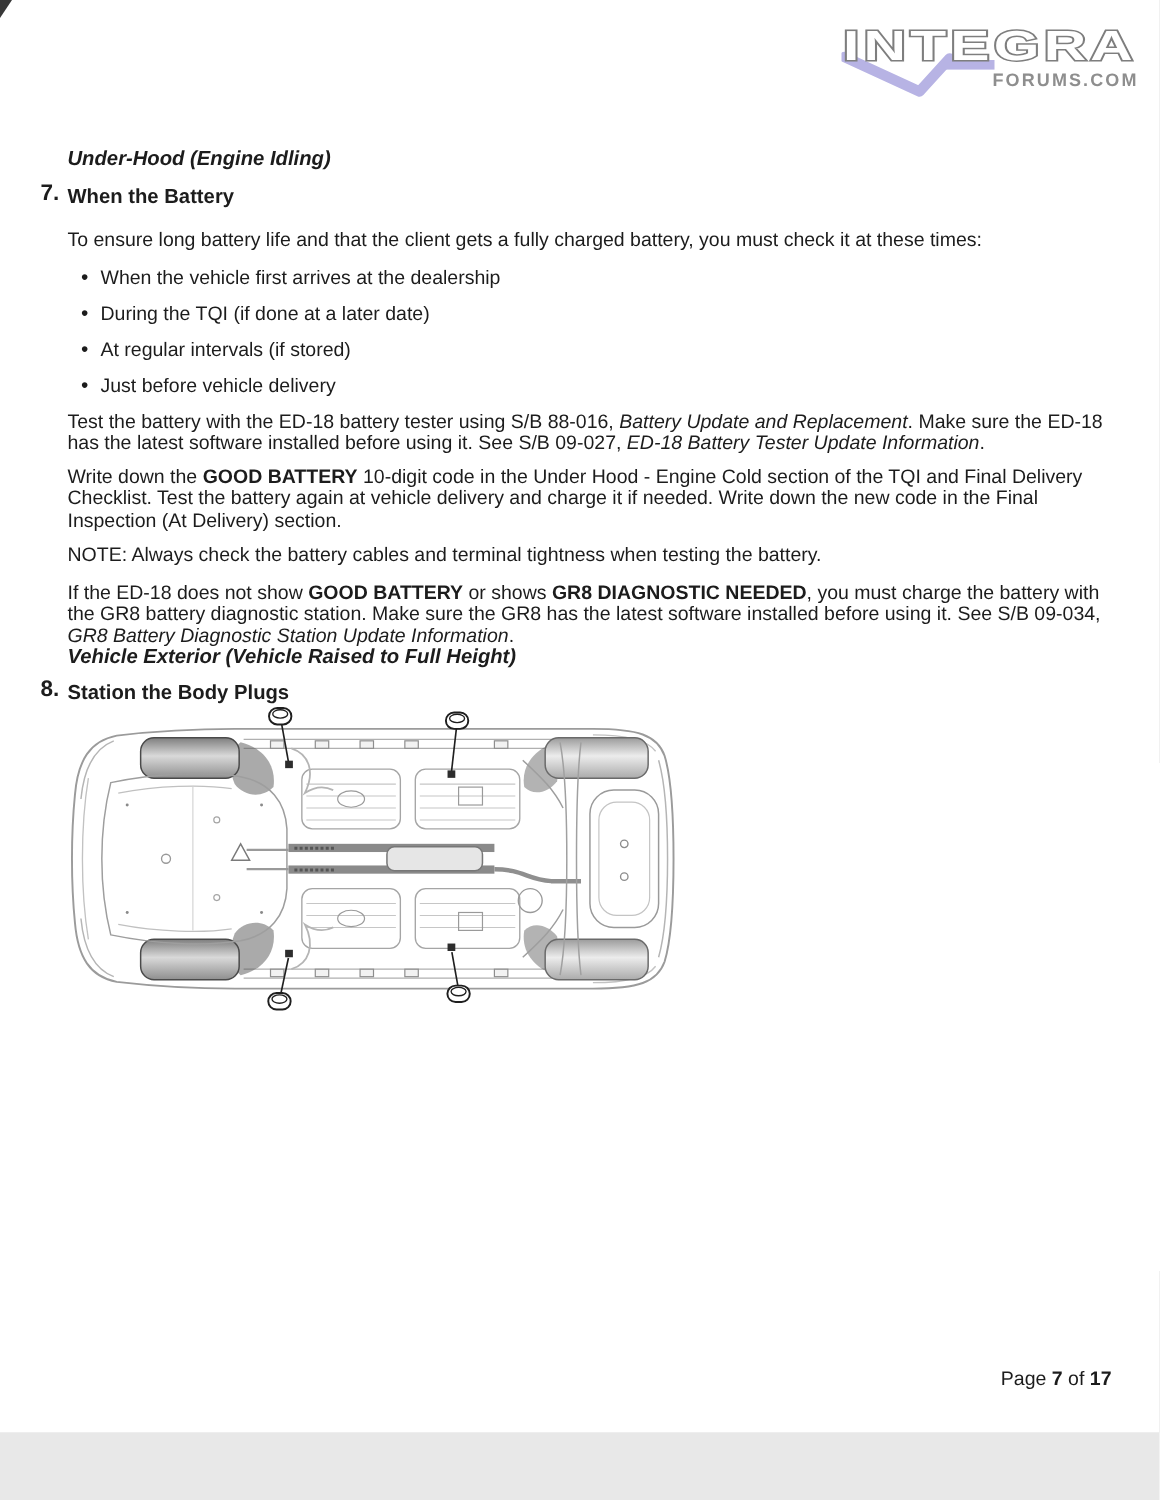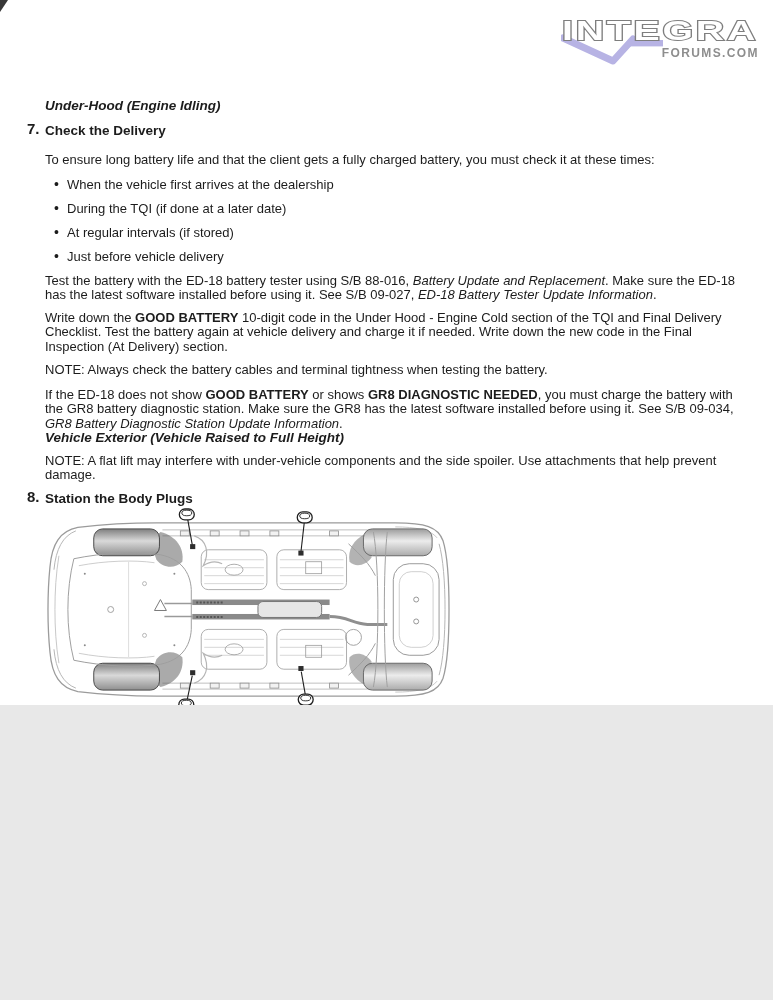--- a/index.html
+++ b/index.html
@@ -1,17 +1,17 @@
 <!DOCTYPE html>
 <html><head>
 <meta charset="utf-8">
 <style>
   html,body { margin:0; padding:0; background:#e8e8e8; }
   .page {
-    position:relative; width:773px; height:705px; margin:0 auto;
+    position:relative; width:773px; height:955px; margin:0 auto;
     background:#ffffff; overflow:hidden;
     font-family:"Liberation Sans","DejaVu Sans",sans-serif;
     color:#1c1c1c; font-size:13px; line-height:14.5px;
     -webkit-font-smoothing:antialiased;
   }
   .corner-mark { position:absolute; top:0; left:0; width:8px; height:12px;
     background:#151515; clip-path:polygon(0 0,100% 0,0 100%); opacity:.85; }
   .logo { position:absolute; top:12px; right:12px; width:200px; height:56px; }
   .content { position:absolute; left:45px; top:99px; width:701px; }
   p { margin:0; }
@@ -46,42 +46,41 @@
     <polyline points="2,26 52,49 72,27" fill="none" stroke="#b7b3e4" stroke-width="7" stroke-linejoin="round" stroke-linecap="round"></polyline>
     <rect x="69" y="28" width="33" height="6.4" fill="#b7b3e4"></rect>
     <text x="1" y="28" font-size="28" font-weight="bold" letter-spacing="2" textLength="196" lengthAdjust="spacingAndGlyphs" fill="#ffffff" stroke="#7e7e7e" stroke-width="2" paint-order="stroke">INTEGRA</text>
     <text x="198" y="45" text-anchor="end" font-size="12" font-weight="bold" letter-spacing="1.4" fill="#8e8e8e">FORUMS.COM</text>
   </svg>
 
   <div class="content">
 
     <p class="h-section">Under-Hood (Engine Idling)</p>
 
-    <div class="step"><span class="num">7.</span><span>Check the Delivery</span></div>
+    <div class="step"><span class="num">7.</span><span>When the Battery</span></div>
 
     <p class="p-intro">To ensure long battery life and that the client gets a fully charged battery, you must check it at these times:</p>
 
     <ul class="checks">
       <li>When the vehicle first arrives at the dealership</li>
       <li>During the TQI (if done at a later date)</li>
       <li>At regular intervals (if stored)</li>
       <li>Just before vehicle delivery</li>
     </ul>
 
     <p class="p-test"><span>Test the battery with the ED-18 battery tester using S/B 88-016, </span><span class="i">Battery Update and Replacement</span><span>. Make sure the ED-18 has the latest software installed before using it. See S/B 09-027, </span><span class="i">ED-18 Battery Tester Update Information</span><span>.</span></p>
 
     <p class="p-write"><span>Write down the </span><span class="b">GOOD BATTERY</span><span> 10-digit code in the Under Hood - Engine Cold section of the TQI and Final Delivery Checklist. Test the battery again at vehicle delivery and charge it if needed. Write down the new code in the Final Inspection (At Delivery) section.</span></p>
 
     <p class="p-note1">NOTE: Always check the battery cables and terminal tightness when testing the battery.</p>
 
     <p class="p-gr8"><span>If the ED-18 does not show </span><span class="b">GOOD BATTERY</span><span> or shows </span><span class="b">GR8 DIAGNOSTIC NEEDED</span><span>, you must charge the battery with the GR8 battery diagnostic station. Make sure the GR8 has the latest software installed before using it. See S/B 09-034, </span><span class="i">GR8 Battery Diagnostic Station Update Information</span><span>.</span></p>
 
     <p class="h-section h-exterior">Vehicle Exterior (Vehicle Raised to Full Height)</p>
 
-    <p class="p-note2">NOTE: A flat lift may interfere with under-vehicle components and the side spoiler. Use attachments that help prevent damage.</p>
 
     <div class="step step8"><span class="num">8.</span><span>Station the Body Plugs</span></div>
 
 
     <svg class="diagram" width="408" height="211" viewBox="0 0 410 212" aria-hidden="true">
       <defs>
         <linearGradient id="gw1" x1="0" y1="0" x2="0" y2="1">
           <stop offset="0" stop-color="#7f7f7f"></stop>
             <stop offset="0.45" stop-color="#d9d9d9"></stop>
             <stop offset="1" stop-color="#8f8f8f"></stop>

